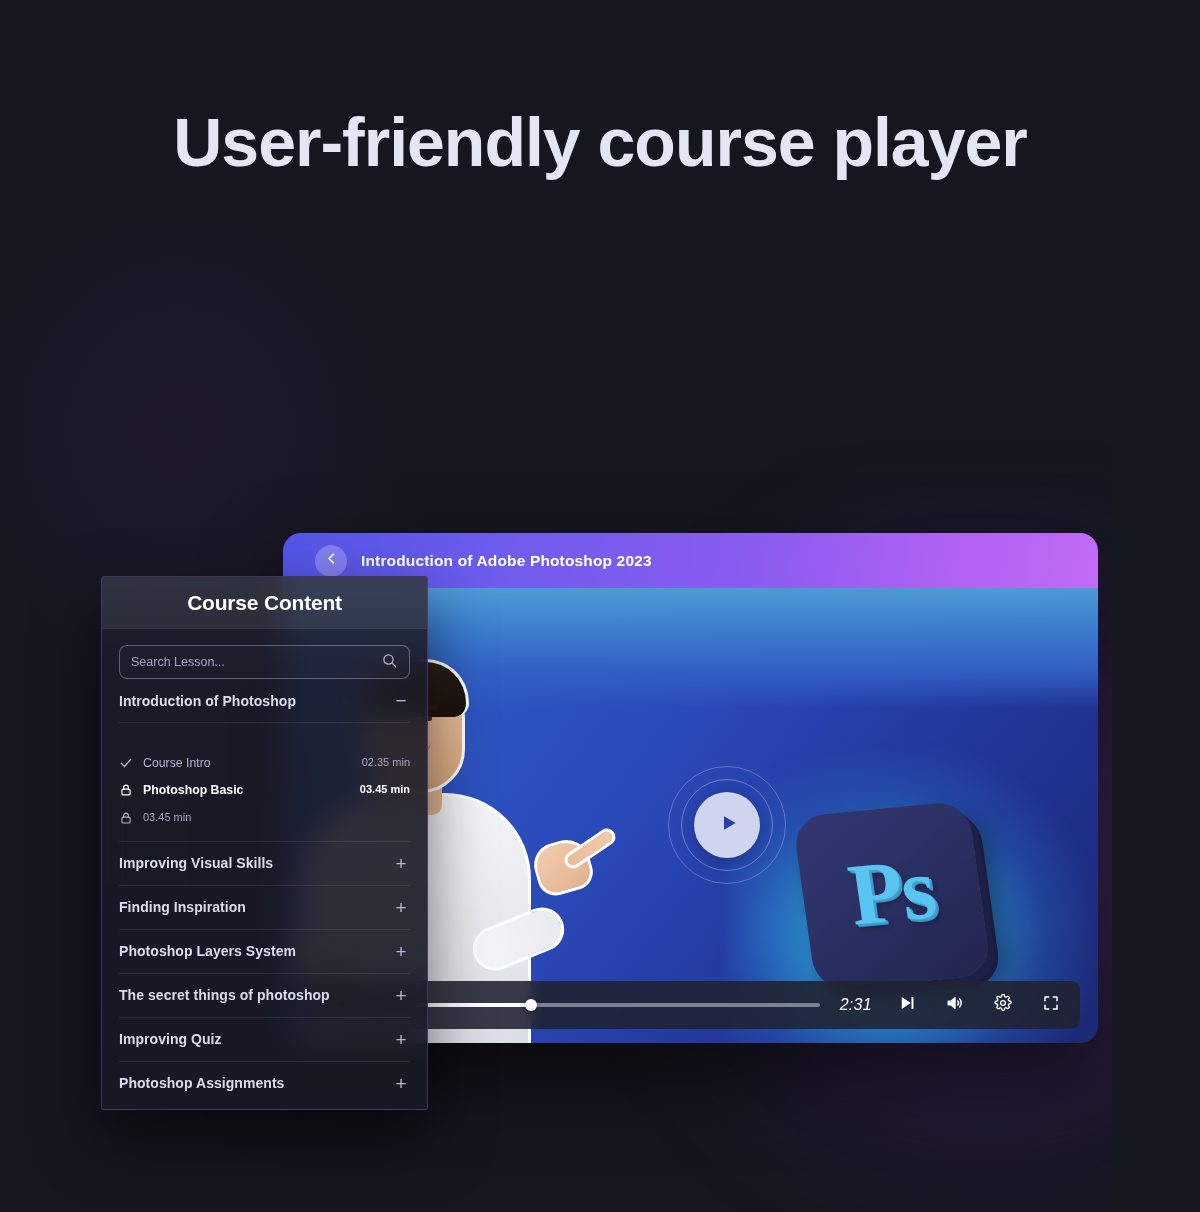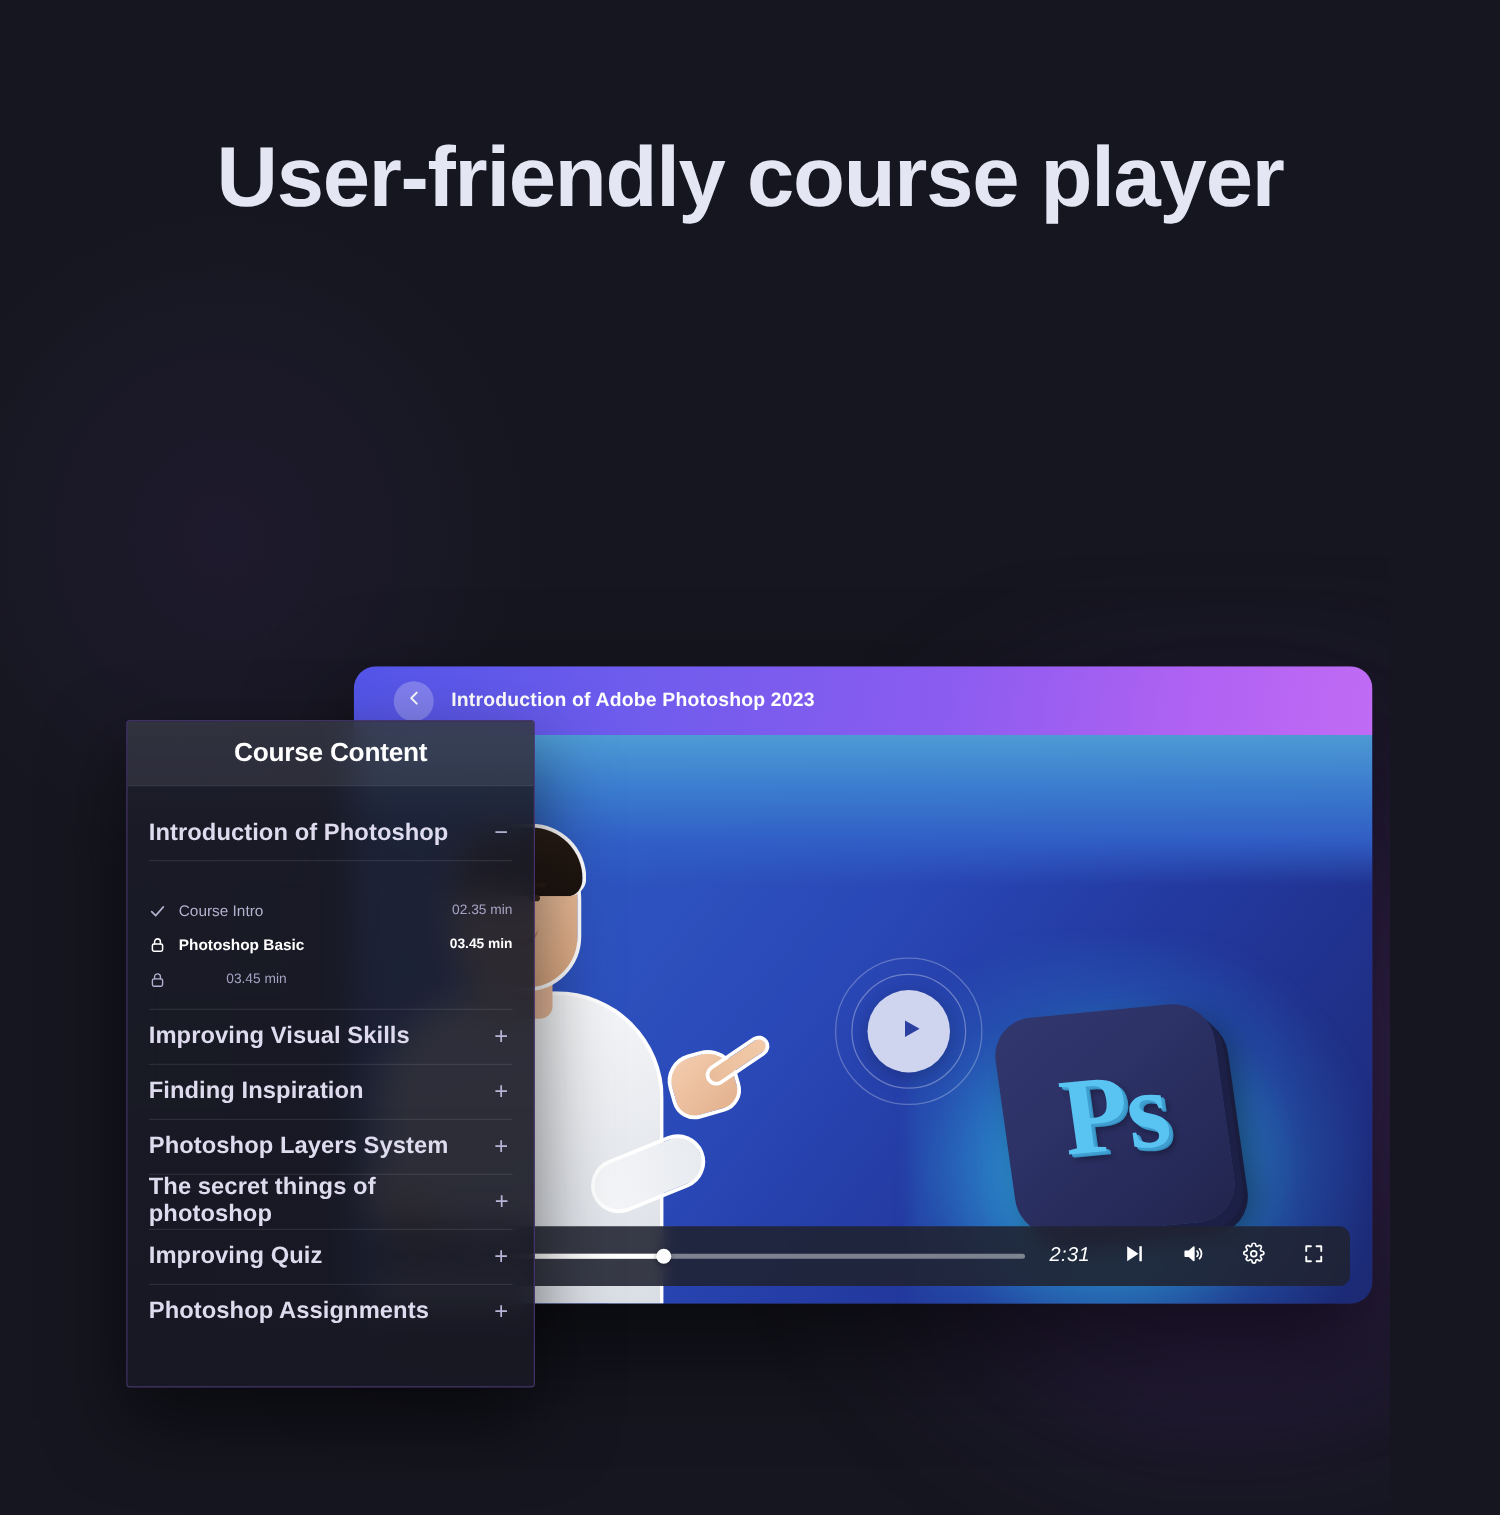--- a/index.html
+++ b/index.html
@@ -271,33 +271,33 @@
   }
   .search-box input::placeholder{ color:#a5a1c2; }
   .search-box svg{ width:17px; height:17px; flex:0 0 auto; }
 
   .sec{ border-bottom:1px solid rgba(255,255,255,0.09); }
   .sec:last-child{ border-bottom:none; }
   .sec-row{
     display:flex; align-items:center; justify-content:space-between;
     height:43px;
   }
-  .sec-title{ font-size:19px; font-weight:700; color:#dedbee; letter-spacing:.05px; }
+  .sec-title{ font-size:14px; font-weight:700; color:#dedbee; letter-spacing:.05px; }
   .sec-toggle{ font-size:19px; color:#b9b4d6; line-height:1; width:18px; text-align:center; font-weight:300; }
 
   .lessons{ padding-bottom:11px; }
   .lesson{
     display:flex; align-items:flex-start;
     padding:5px 0;
     gap:9px;
   }
   .lesson .ico{ width:15px; flex:0 0 auto; padding-top:1px; display:flex; }
   .lesson .ico svg{ width:14px; height:14px; }
   .lesson .lname{ flex:1; font-size:12.3px; line-height:1.42; color:#a7a3c4; padding-right:8px; }
-  .lesson .ldur{ flex:0 0 auto; font-size:11px; color:#a7a3c4; white-space:nowrap; padding-top:1px;margin-left:38px; }
+  .lesson .ldur{ flex:0 0 auto; font-size:11px; color:#a7a3c4; white-space:nowrap; padding-top:1px; }
   .lesson.active .lname{ color:#ffffff; font-weight:700; }
   .lesson.active .ldur{ color:#ffffff; font-weight:700; }
   .lesson.done .lname{ color:#b4b0cf; }
 </style>
 </head>
 <body>
 
 <div id="stage">
 
   <div class="glow-purple"></div>
@@ -405,20 +405,29 @@
         </div>
       </div>
     </div>
   </div>
 
   <div class="sidebar">
     <div class="sb-head">
       <h2>Course Content</h2>
     </div>
     <div class="sb-body">
+      <div class="search-box">
+        <input type="text" placeholder="Search Lesson..." style="">
+        <span>
+          <svg viewBox="0 0 24 24" fill="none" stroke="#b6b2d6" stroke-width="1.8" stroke-linecap="round">
+              <circle cx="10.5" cy="10.5" r="6.5"></circle>
+              <line x1="15.4" y1="15.4" x2="20.5" y2="20.5"></line>
+            </svg>
+        </span>
+      </div>
       <div id="sections">
           <div class="sec">
             <div class="sec-row">
               <span class="sec-title">Introduction of Photoshop</span>
               <span class="sec-toggle">−</span>
             </div>
             <div class="lessons" style="border-top: 1px solid rgba(255, 255, 255, 0.09); padding-top: 27px;">
               <div class="lesson done">
                 <span class="ico">
                   <svg viewBox="0 0 24 24" fill="none" stroke="#b4b0cf" stroke-width="2.3" stroke-linecap="round" stroke-linejoin="round">

